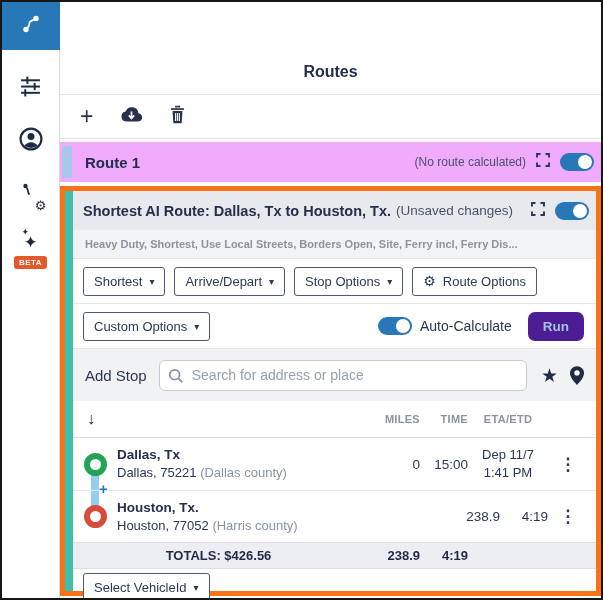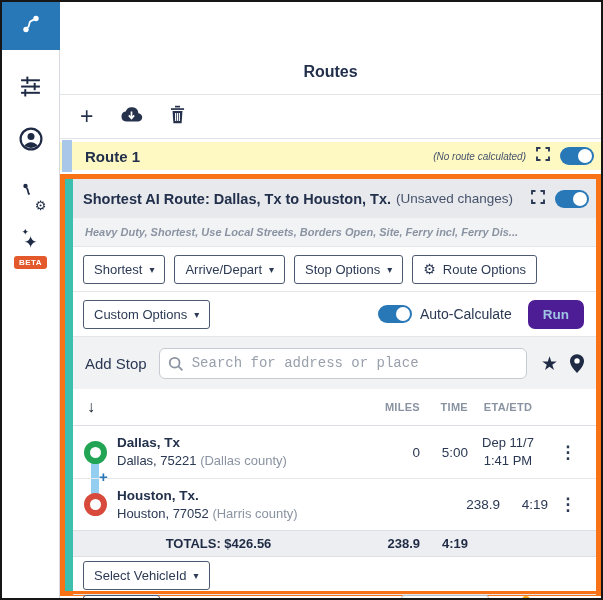--- a/index.html
+++ b/index.html
@@ -19,52 +19,52 @@
 
   
   .main { flex:1; display:flex; flex-direction:column; min-width:0;margin-top:48px; }
   .panel-header { height:45px; border-bottom:1px solid #e2e4e8; display:flex; align-items:center; justify-content:center; flex-shrink:0; }
   .panel-title { font-size:16px; font-weight:bold; color:#22304c; }
   .toolbar { height:44px; border-bottom:1px solid #e2e4e8; display:flex; align-items:center; gap:27px; padding-left:20px; flex-shrink:0; }
   .tb-icon { cursor:pointer; display:flex; align-items:center; }
   .plus-glyph { font-size:23px; font-weight:400; color:#26324b; line-height:1; }
 
   
-  .route1 { margin:3px 0 4px; height:28px; background:#fef9c3; display:flex; align-items:center; flex-shrink:0; cursor:pointer; }
+  .route1 { margin:3px 0 4px; height:40px; background:#f0abfc; display:flex; align-items:center; flex-shrink:0; cursor:pointer; }
   .route1-accent { width:10px; height:32px; background:#a9c7e8; margin:0 0 0 2px; flex-shrink:0; }
   .route1-title { font-size:15px; font-weight:bold; color:#22304c; margin-left:13px; }
   .row-right { margin-left:auto; display:flex; align-items:center; gap:10px; padding-right:7px; }
-  .status-text { font-size:10px; color:#46536b;font-style:italic; }
+  .status-text { font-size:12px; color:#46536b; }
 
   
   .toggle { width:34px; height:18px; border-radius:9px; background:#2878b8; position:relative; flex-shrink:0; cursor:pointer; }
   .toggle .knob { position:absolute; top:2px; right:2px; width:14px; height:14px; border-radius:50%; background:#fff; }
 
   
   .card { flex:1; border:5px solid #f97316; margin-bottom:2px; display:flex; min-height:0; }
   .teal-bar { width:8px; background:#3dbfb0; flex-shrink:0; }
   .card-body { flex:1; display:flex; flex-direction:column; min-width:0; background:#fff; }
   .card-header { height:39px; background:#e7e9ed; display:flex; align-items:center; padding:0 7px 0 10px; flex-shrink:0; }
   .card-title { font-size:14.5px; font-weight:bold; color:#22304c; white-space:nowrap; }
   .card-status { font-size:13.5px; color:#46536b; margin-left:5px; white-space:nowrap; }
-  .summary-row { height:29px; background:#f2f3f5; border-bottom:1px solid #e4e6ea; display:flex; align-items:center; padding:0 12px; flex-shrink:0;font-style:italic; }
+  .summary-row { height:29px; background:#f2f3f5; border-bottom:1px solid #e4e6ea; display:flex; align-items:center; padding:0 12px; flex-shrink:0; }
   .summary-text { font-size:11px; font-weight:bold; color:#8a93a2; white-space:nowrap; overflow:hidden; }
 
   .opt-row { height:45px; border-bottom:1px solid #e4e6ea; display:flex; align-items:center; gap:9px; padding:0 10px; flex-shrink:0; }
   .btn { border:1px solid #4e5a72; border-radius:3px; background:#fff; color:#2c3a55; font-size:13px; padding:6px 10px; display:flex; align-items:center; gap:7px; cursor:pointer; font-family:"Liberation Sans",sans-serif; white-space:nowrap; }
   .caret { font-size:10px; color:#2c3a55; }
   .gear-glyph { font-size:14px; line-height:1; }
   .run-btn { margin-left:2px; background:#4c1d95; color:#9fc3e2; font-weight:bold; font-size:13.5px; border:none; border-radius:7px; padding:7px 15px; cursor:default; }
   .autocalc-label { font-size:14px; color:#2a3853; margin-right:6px; }
 
   .addstop-row { height:52px; background:#f1f2f4; display:flex; align-items:center; padding:0 12px; gap:12px; flex-shrink:0; }
   .addstop-label { font-size:15px; color:#2a3853; white-space:nowrap; }
   .search-wrap { flex:1; position:relative; }
   .search-wrap svg { position:absolute; left:9px; top:8px; }
-  .search-input { width:100%; height:31px; border:1px solid #c6cad1; border-radius:6px; padding:0 8px 0 32px; font-size:14px; color:#2a3853; background:#fff; font-family:Liberation Mono, monospace; }
+  .search-input { width:100%; height:31px; border:1px solid #c6cad1; border-radius:6px; padding:0 8px 0 32px; font-size:14px; color:#2a3853; background:#fff; font-family:Liberation Sans, sans-serif; }
   .search-input::placeholder { color:#98a0ac; }
   .star-glyph { font-size:19px; color:#1f2b45; line-height:1; cursor:pointer; margin-left:2px; }
 
   .thead { height:37px; border-bottom:1px solid #dcdfe3; display:flex; align-items:center; flex-shrink:0; padding-right:8px; }
   .thead .arrow { font-size:16px; font-weight:bold; color:#16202f; padding-left:14px; }
   .col-name { flex:1; min-width:0; }
   .col-miles { width:56px; text-align:right; flex-shrink:0; }
   .col-time { width:48px; text-align:right; flex-shrink:0; }
   .col-eta { width:80px; text-align:center; flex-shrink:0; }
   .col-menu { width:40px; text-align:center; flex-shrink:0; }
@@ -304,21 +304,21 @@
 
           <div class="stop-row">
             <div class="marker-cell">
                 <span class="marker origin"></span>
               </div>
             <div class="col-name">
               <div class="stop-name">Dallas, Tx</div>
               <div class="stop-addr"><span>Dallas, 75221 </span><span class="stop-county">(Dallas county)</span></div>
             </div>
             <div class="col-miles cell-num">0</div>
-            <div class="col-time cell-num">5:00</div>
+            <div class="col-time cell-num">15:00</div>
             <div class="col-eta eta-text">
               <div>Dep 11/7</div>
               <div>1:41 PM</div>
             </div>
             <div class="col-menu"><span class="kebab">⋮</span></div>
           </div>
 
           <div class="stop-row second">
             <span class="insert-plus">+</span>
             <div class="marker-cell">

